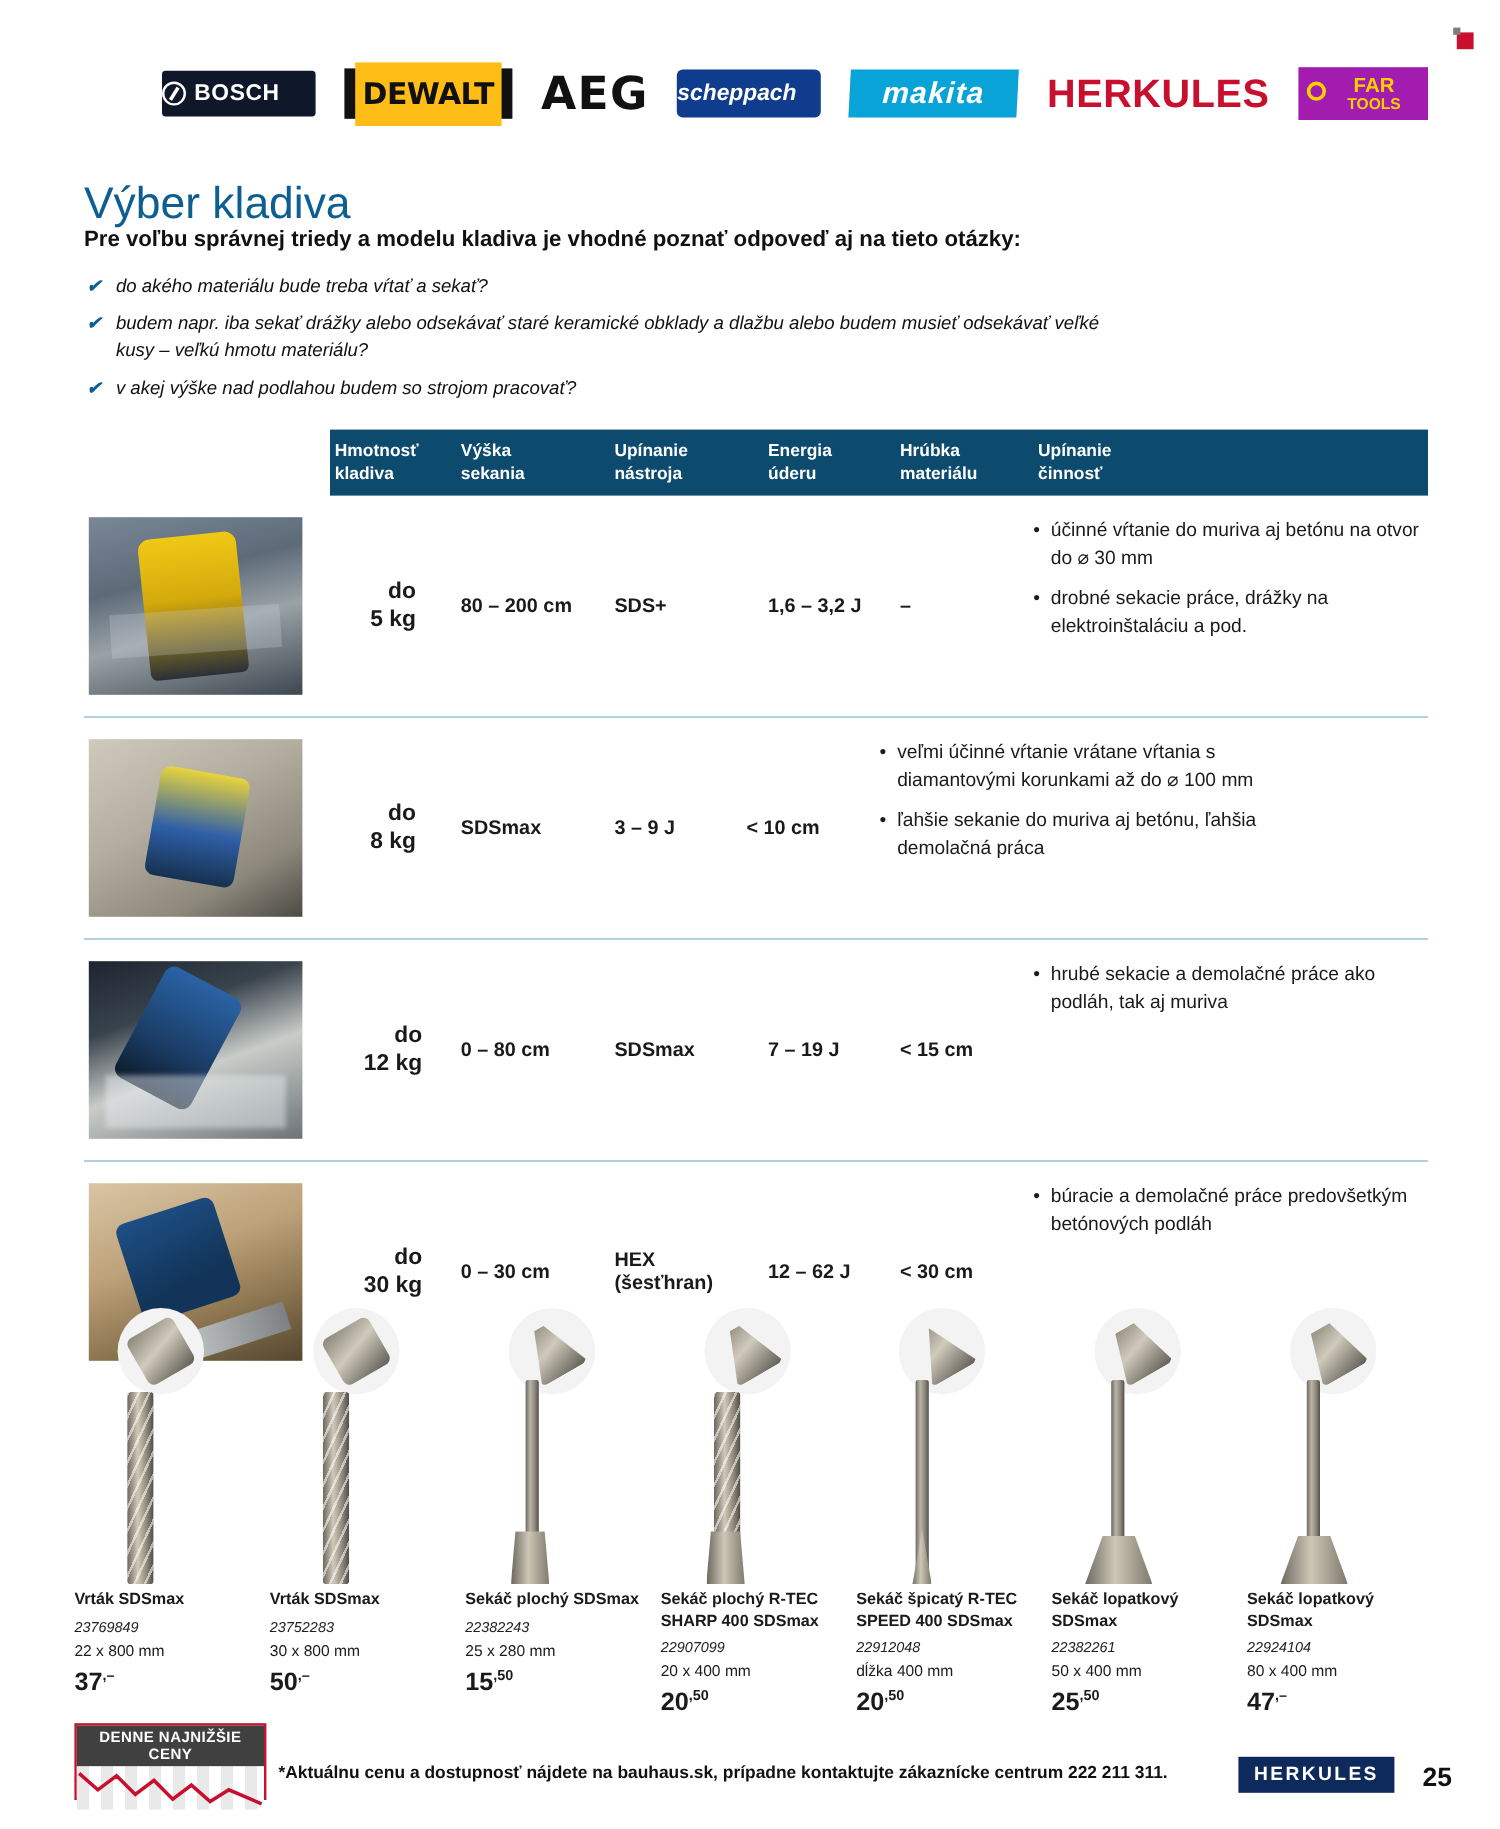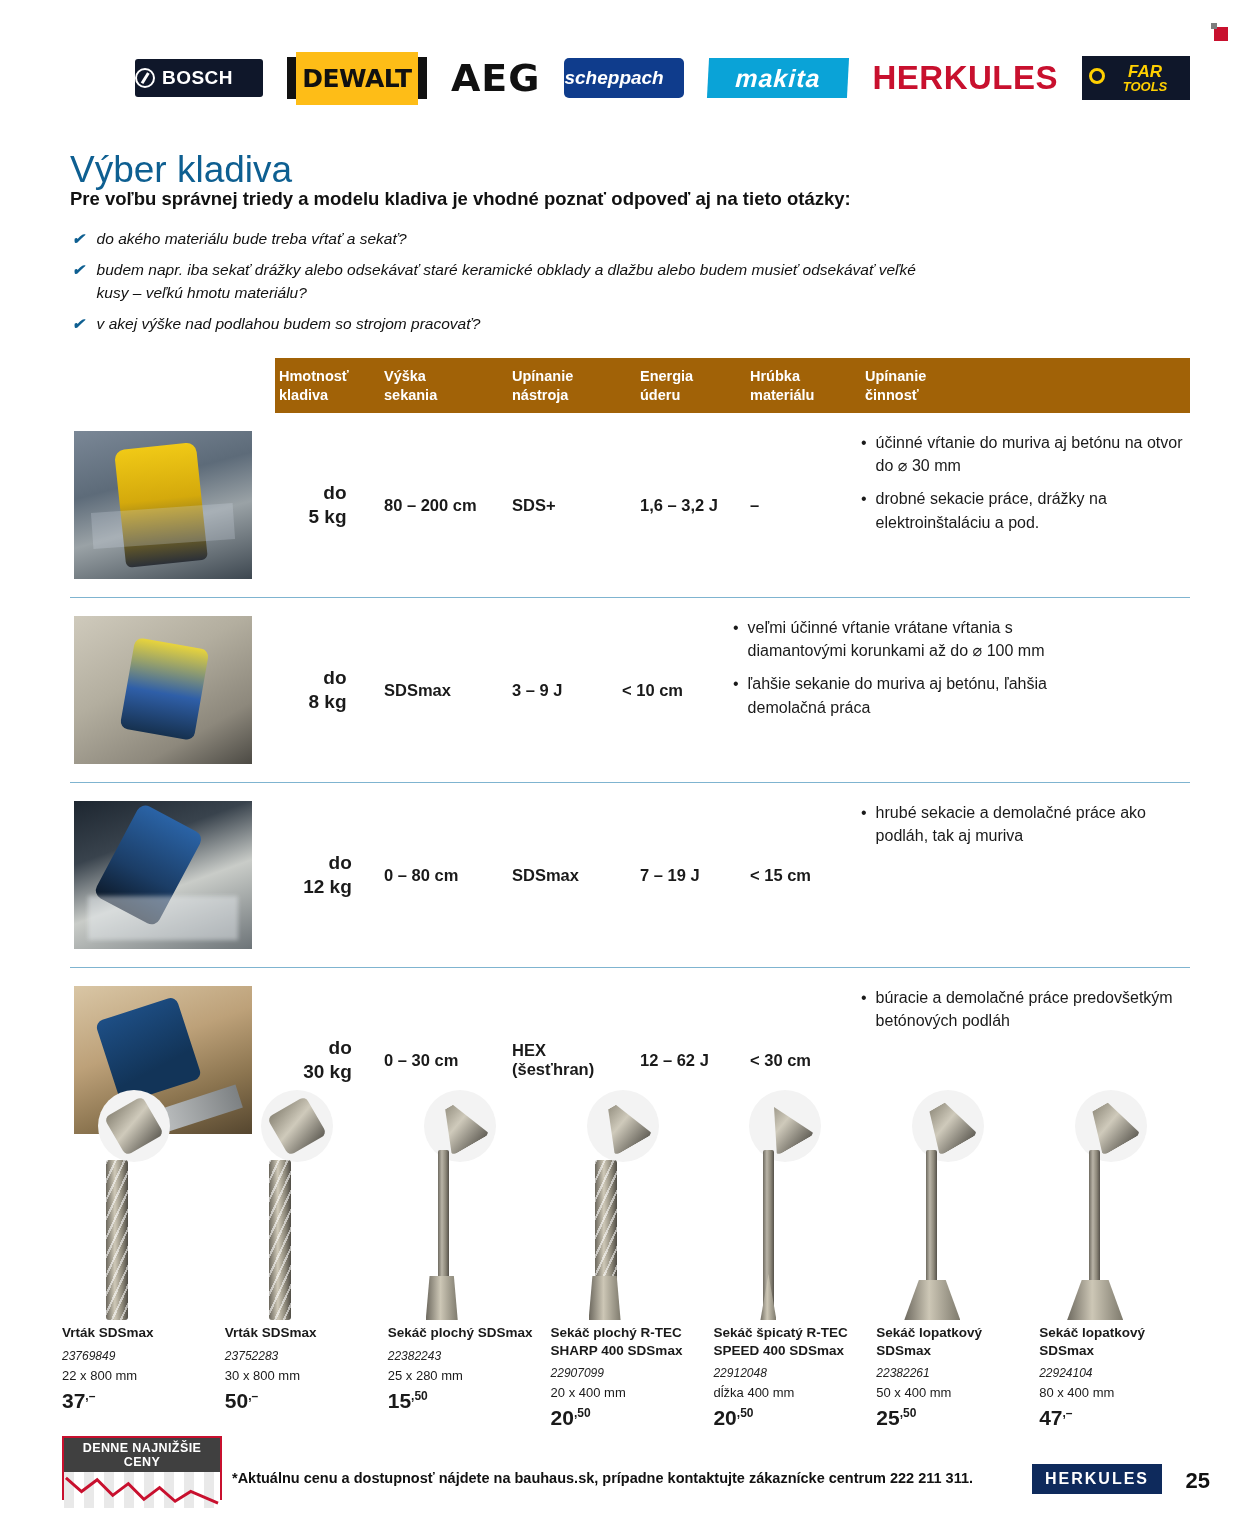--- a/index.html
+++ b/index.html
@@ -112,30 +112,29 @@
     letter-spacing: 1px;
     transform: skewX(-3deg);
   }
   .brand-herkules {
     color: #c8102e;
     font-weight: bold;
     font-size: 33px;
     letter-spacing: .5px;
   }
   .brand-fartools {
-    background: #0f172a;
+    background: #a21caf;
     color: #ffd000;
     width: 108px; height: 44px;
     display: flex; flex-direction: column;
     align-items: center; justify-content: center;
     line-height: 1.02;
     font-weight: bold;
     font-size: 17px;
     position: relative;
-    font-style: italic;
   }
   .brand-fartools .ft-dot {
     position:absolute; left:7px; top:12px;
     width:16px;height:16px;border-radius:50%;
     border:3px solid #ffd000;
   }
   .brand-fartools .ft-l1 { padding-left:18px; }
   .brand-fartools .ft-l2 { font-size: 13px; padding-left:18px; }
 
   
@@ -178,21 +177,21 @@
 
   
   .table {
     position: absolute;
     top: 358px; left: 70px;
     width: 1120px;
   }
   .thead {
     margin-left: 205px;
     width: 915px;
-    background: #a16207;
+    background: #0c4a6e;
     color: #fff;
     height: 55px;
     display: flex;
     align-items: center;
     font-weight: bold;
     font-size: 14.5px;
     line-height: 1.25;
   }
   .th { padding-left: 4px; }
   .c-img   { width: 205px; }

